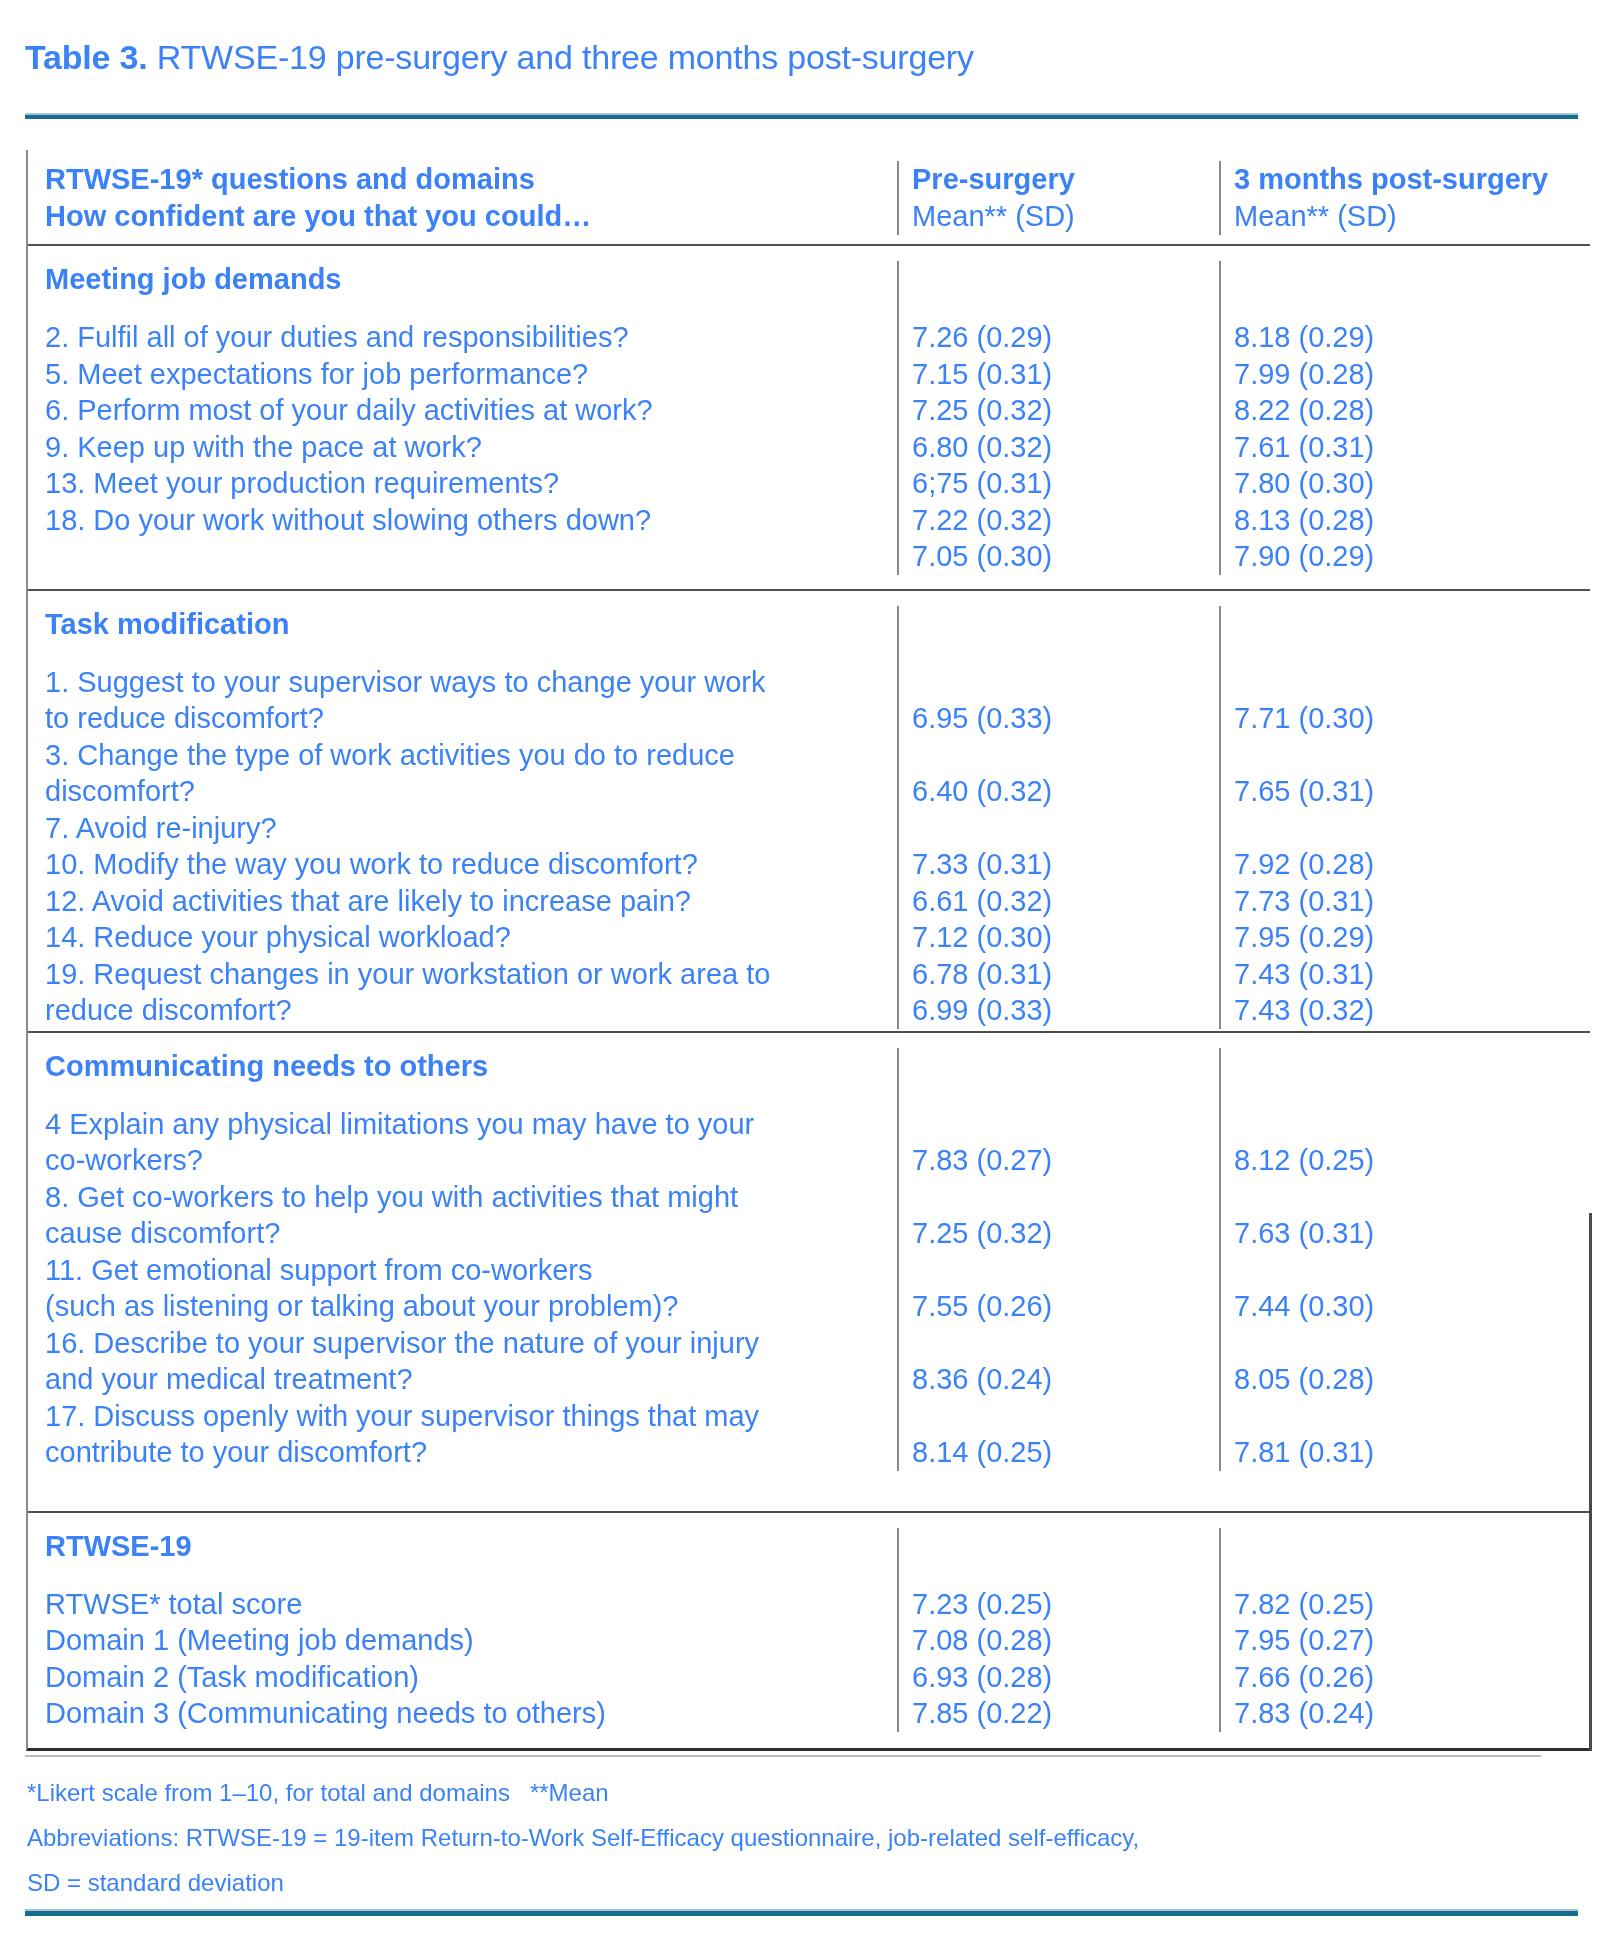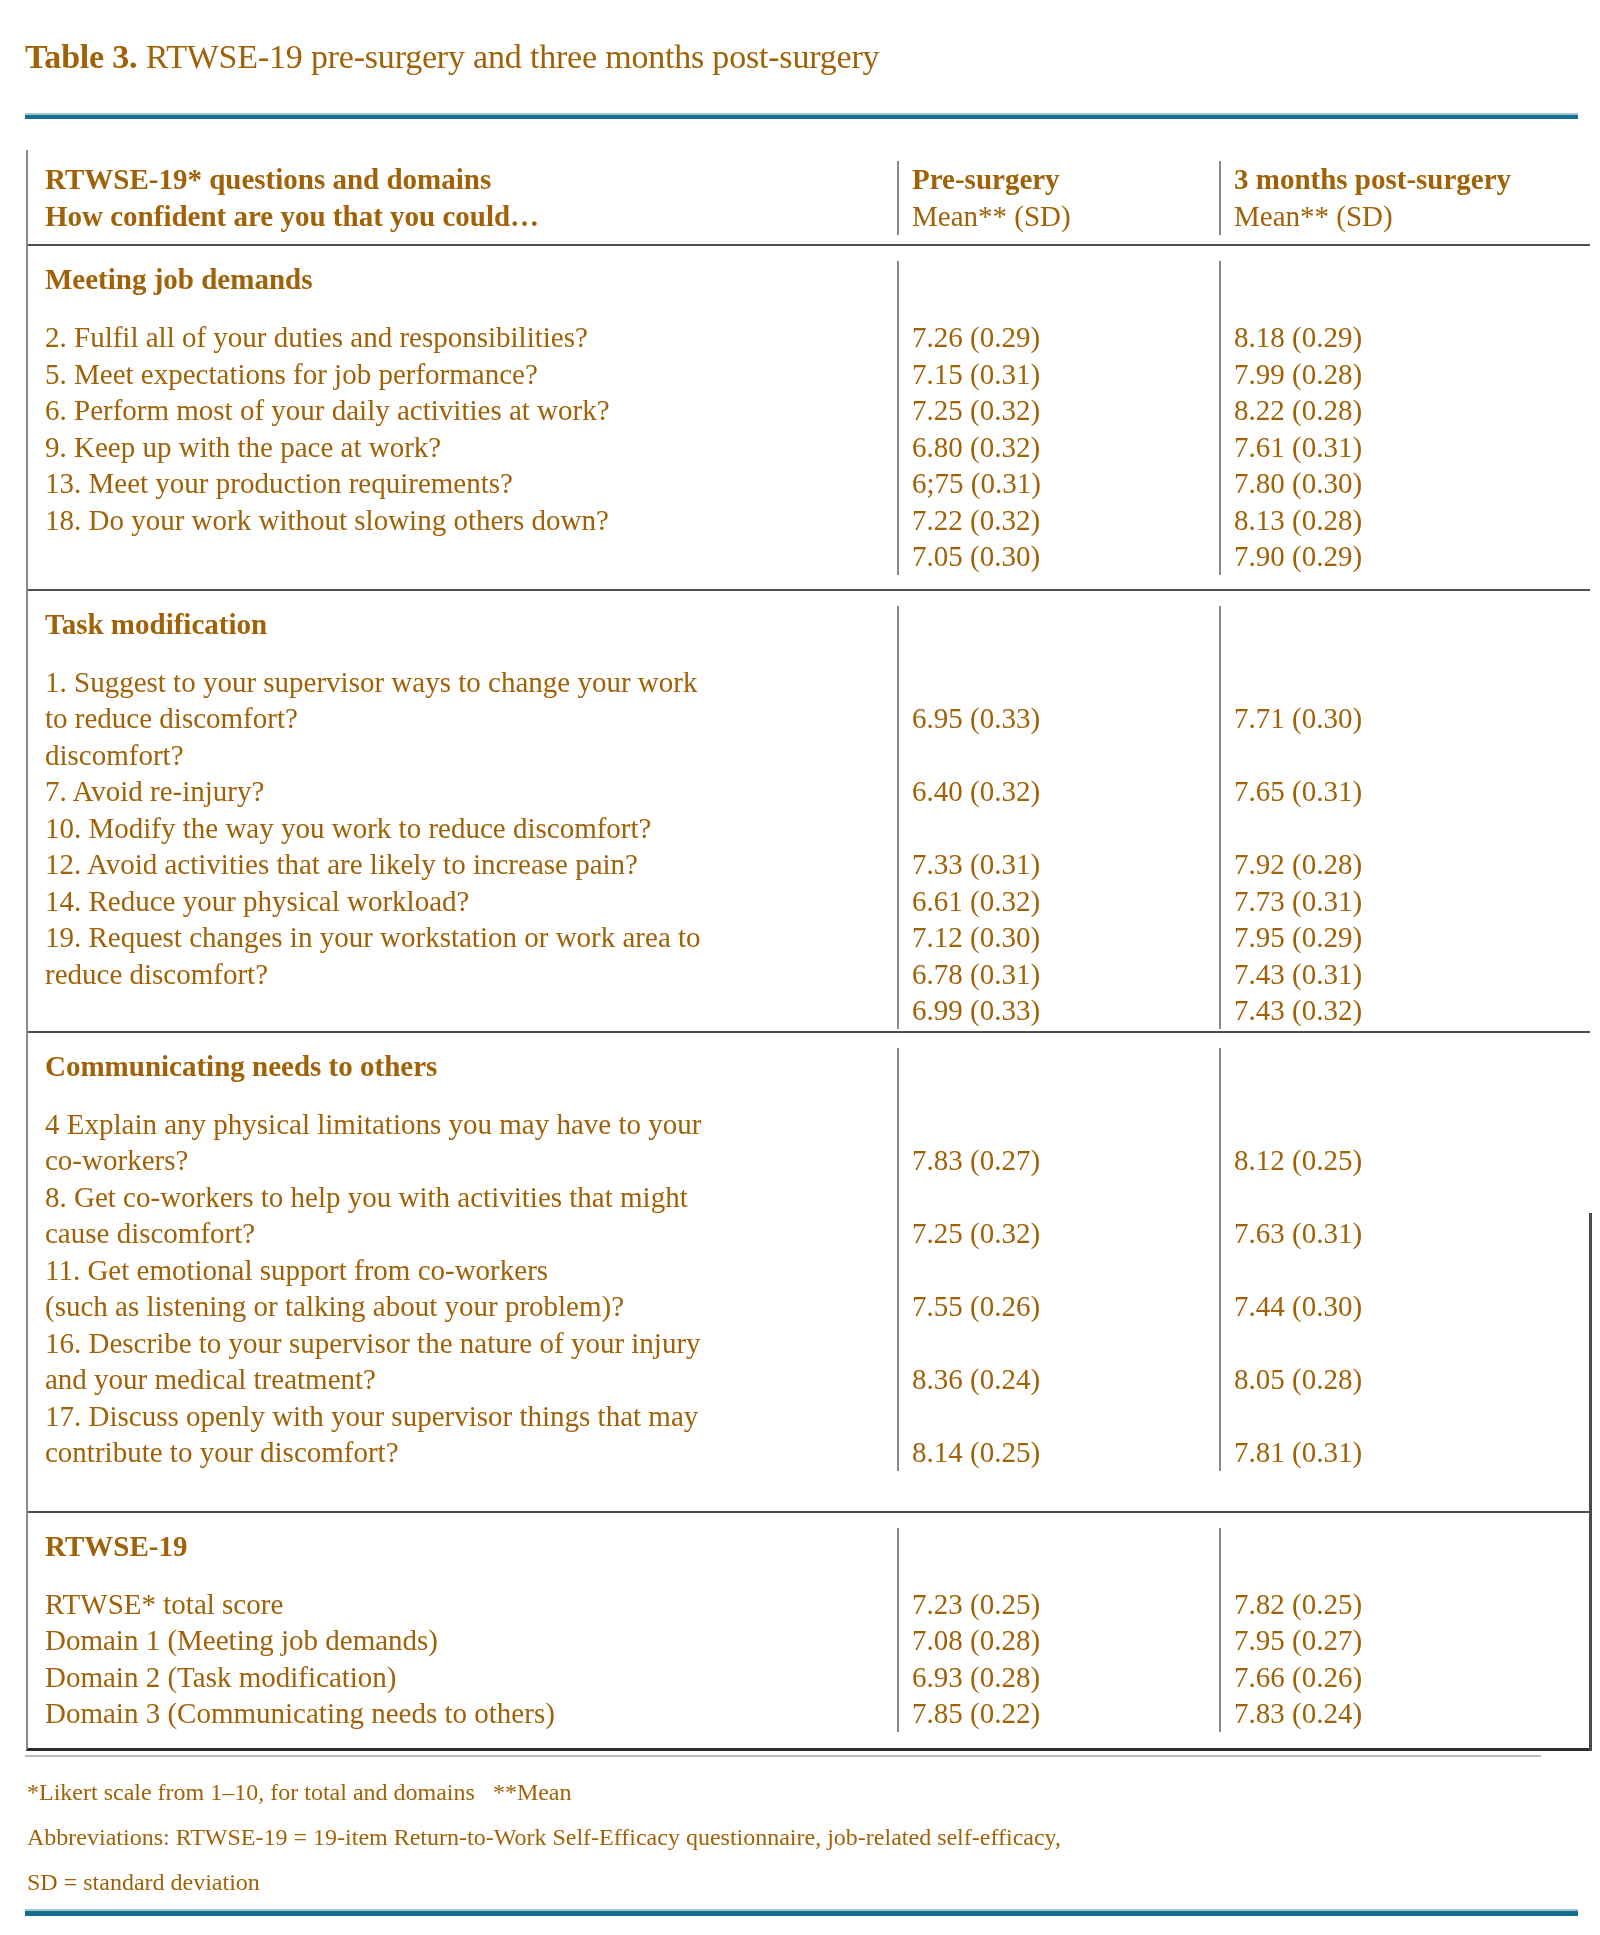--- a/index.html
+++ b/index.html
@@ -1,18 +1,18 @@
 <!DOCTYPE html>
 <html><head>
 <meta charset="utf-8">
 <style>
   html,body { margin:0; padding:0; background:#ffffff; }
   .page {
     position:relative; width:1600px; height:1935px; background:#ffffff;
-    font-family:Liberation Serif, serif; color:#a16207; overflow:hidden;
+    font-family:Liberation Sans, sans-serif; color:#3b82f6; overflow:hidden;
   }
   .title {
     position:absolute; left:25px; top:37px; font-size:34px; line-height:40px;
     letter-spacing:-0.2px; white-space:pre;
   }
   .title .tb { font-weight:700; }
   .title .tr { font-weight:400; }
   .rule { position:absolute; }
   .teal-top    { left:25px; top:113px;  width:1553px; height:6px; }
   .gray-rule   { left:25px; top:1755px; width:1516px; height:2px; background:#bcbcbc; }
@@ -107,20 +107,21 @@
             <p class="line" data-name="post-surgery-value">7.80 (0.30)</p>
             <p class="line" data-name="post-surgery-value">8.13 (0.28)</p>
             <p class="line" data-name="post-surgery-value">7.90 (0.29)</p>
           </div>
         </div>
         <div class="row sec-row" data-name="section-row">
           <div class="cell c1" data-name="section-questions-cell">
             <div class="sec-title" data-name="section-title">Task modification</div>
             <p class="line" data-name="question-line">1. Suggest to your supervisor ways to change your work</p>
             <p class="line" data-name="question-line">to reduce discomfort?</p>
+            <p class="line" data-name="question-line">3. Change the type of work activities you do to reduce</p>
             <p class="line" data-name="question-line">discomfort?</p>
             <p class="line" data-name="question-line">7. Avoid re-injury?</p>
             <p class="line" data-name="question-line">10. Modify the way you work to reduce discomfort?</p>
             <p class="line" data-name="question-line">12. Avoid activities that are likely to increase pain?</p>
             <p class="line" data-name="question-line">14. Reduce your physical workload?</p>
             <p class="line" data-name="question-line">19. Request changes in your workstation or work area to</p>
             <p class="line" data-name="question-line">reduce discomfort?</p>
           </div>
           <div class="cell c2" data-name="pre-surgery-values-cell">
             <div class="tgap" data-name="title-gap-spacer"></div>

